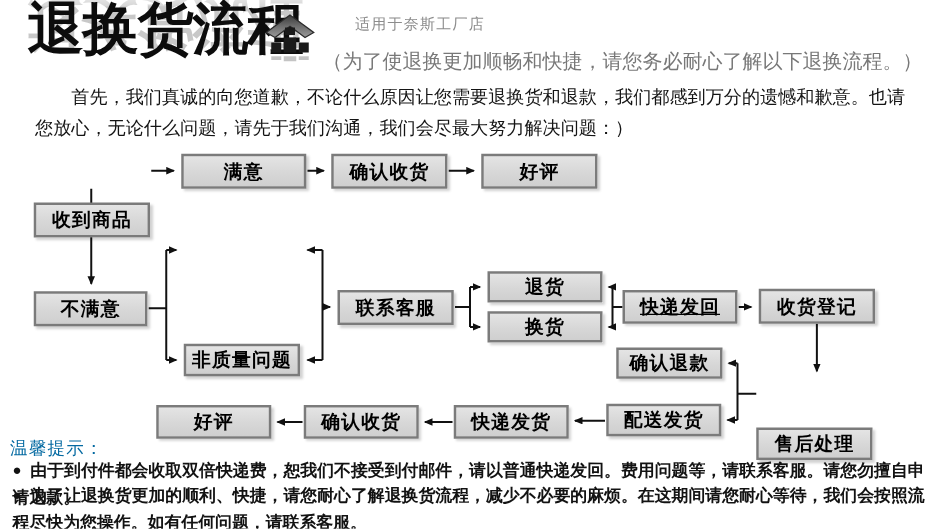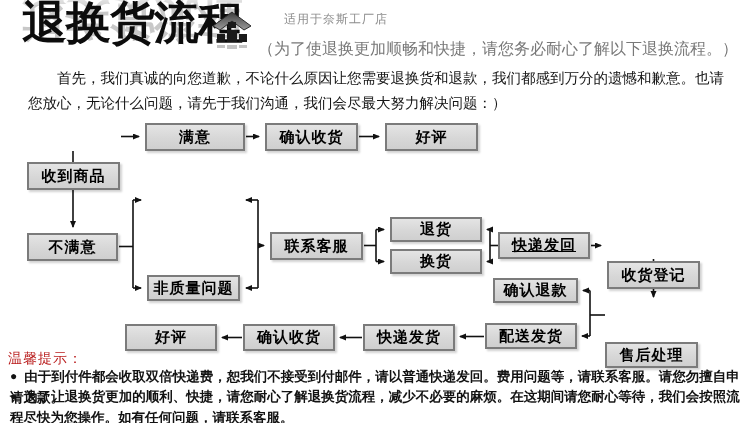--- a/index.html
+++ b/index.html
@@ -47,21 +47,21 @@
     background:linear-gradient(180deg,#e4e4e4 0%,#d7d7d7 55%,#cfcfcf 100%);
     border:2px solid #7b7b7b;
     box-shadow:2px 2px 2px rgba(0,0,0,.18);
     display:flex;align-items:center;justify-content:center;
     font-size:15px;font-weight:bold;color:#000;letter-spacing:1px;
     white-space:nowrap;
   }
   
   .tips-label{
     position:absolute;left:8px;top:350px;
-    font-size:14px;color:#b91c1c;letter-spacing:1px;
+    font-size:14px;color:#0369a1;letter-spacing:1px;
   }
   .tip-item{
     position:absolute;left:10px;width:738px;
     font-size:13.5px;font-weight:bold;color:#121212;line-height:19.5px;
   }
   .tip-1{top:367px;}
   .tip-2{top:387px;}
   .bullet{margin-right:7px;font-size:12px;position:relative;top:-1px;}
 </style>
 </head>
@@ -158,21 +158,21 @@
   <div class="node" style="left:265px;top:8px;width:93px;height:28px;">确认收货</div>
   <div class="node" style="left:385px;top:8px;width:93px;height:28px;">好评</div>
 
   <div class="node" style="left:27px;top:118px;width:91px;height:28px;">不满意</div>
   <div class="node" style="left:270px;top:117px;width:93px;height:28px;">联系客服</div>
   <div class="node" style="left:147px;top:160px;width:93px;height:26px;">非质量问题</div>
 
   <div class="node" style="left:390px;top:102px;width:92px;height:25px;">退货</div>
   <div class="node" style="left:390px;top:134px;width:92px;height:25px;">换货</div>
   <div class="node" style="left:498px;top:117px;width:92px;height:27px;text-decoration:underline;">快递发回</div>
-  <div class="node" style="left:607px;top:116px;width:93px;height:28px;margin-top:30px;">收货登记</div>
+  <div class="node" style="left:607px;top:116px;width:93px;height:28px;">收货登记</div>
 
   <div class="node" style="left:493px;top:163px;width:85px;height:25px;">确认退款</div>
   <div class="node" style="left:605px;top:187px;width:93px;height:26px;margin-top:40px;">售后处理</div>
 
   <div class="node" style="left:485px;top:208px;width:92px;height:26px;">配送发货</div>
   <div class="node" style="left:363px;top:209px;width:92px;height:27px;">快递发货</div>
   <div class="node" style="left:243px;top:209px;width:92px;height:27px;">确认收货</div>
   <div class="node" style="left:125px;top:209px;width:92px;height:27px;">好评</div>
 </div>
 

